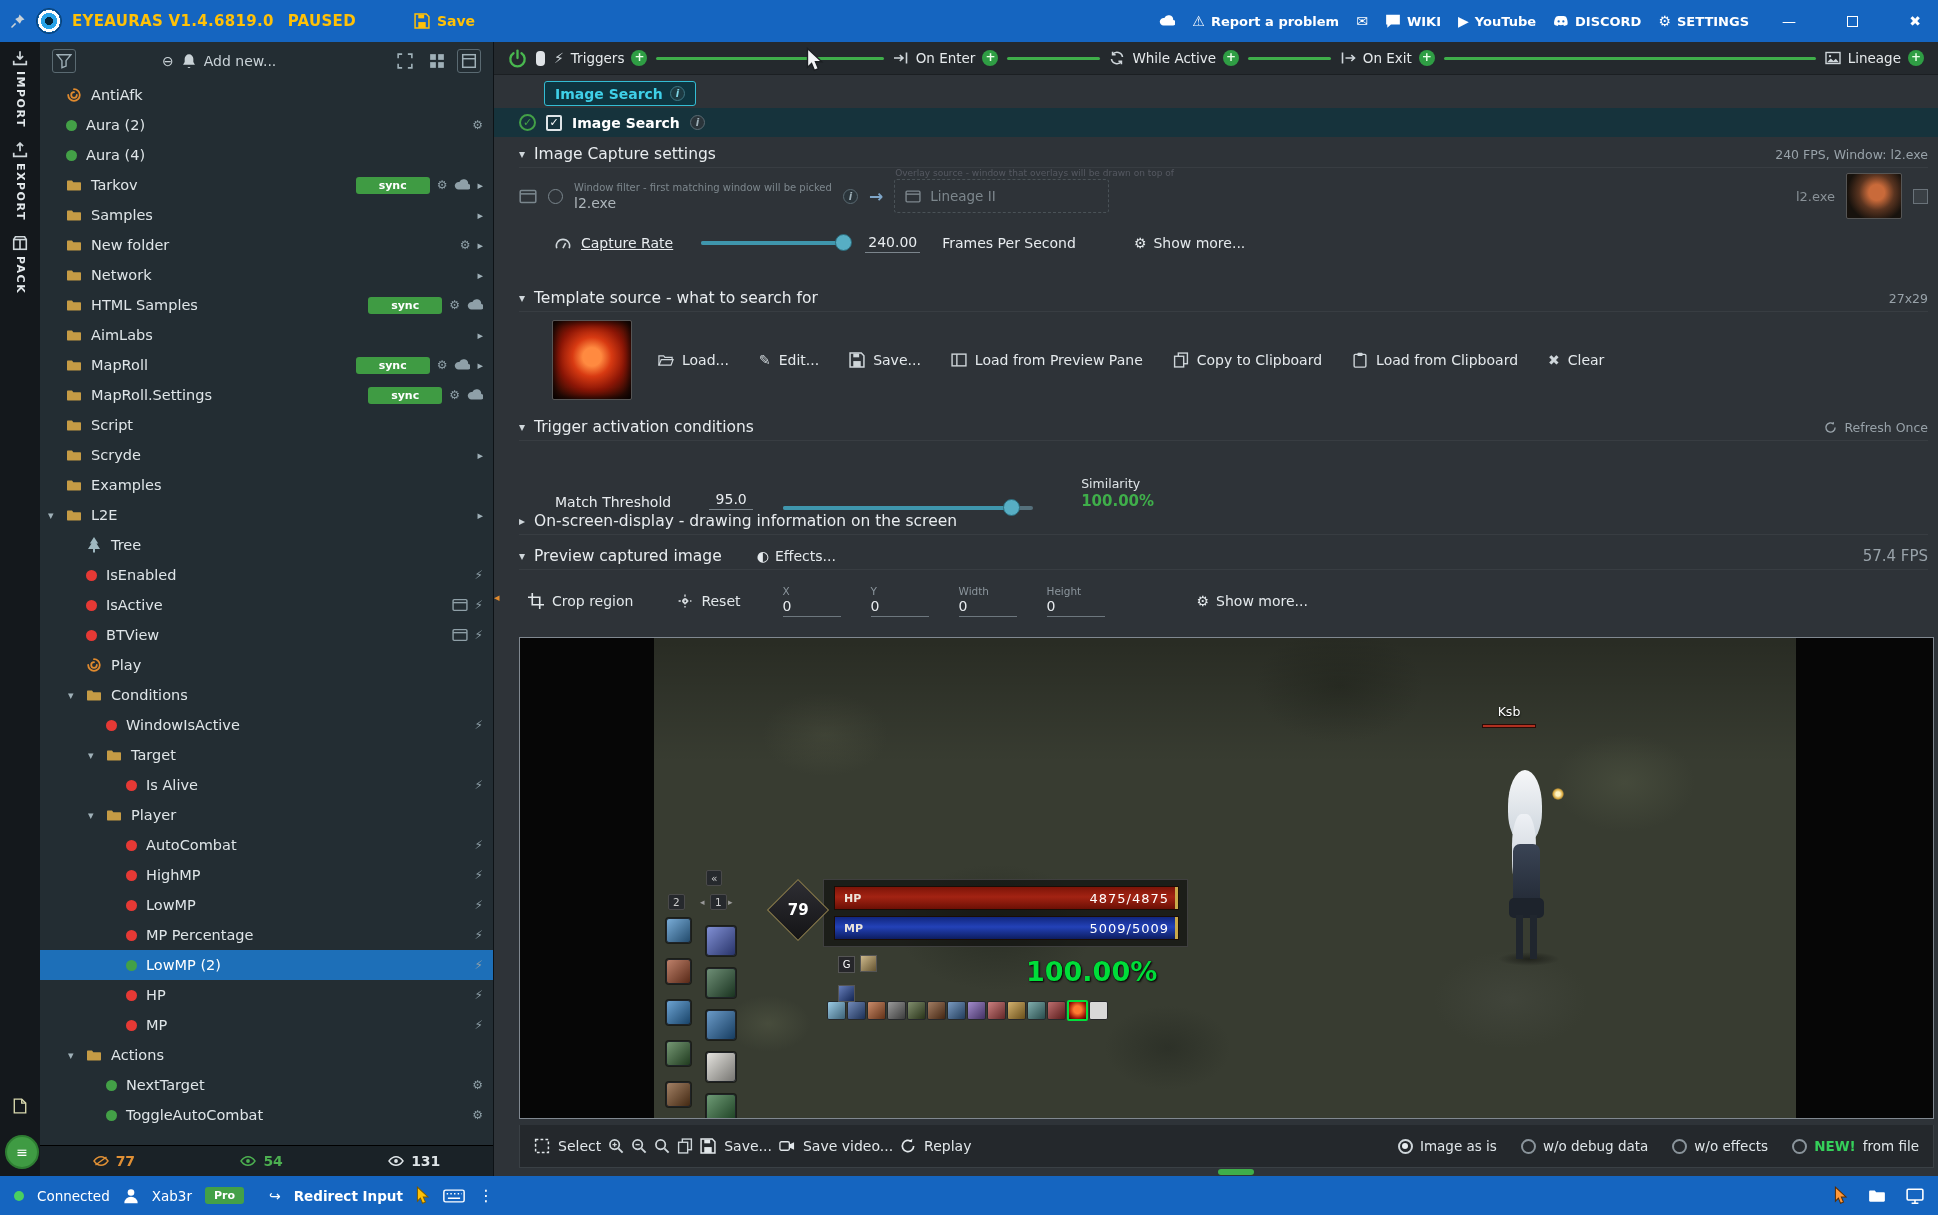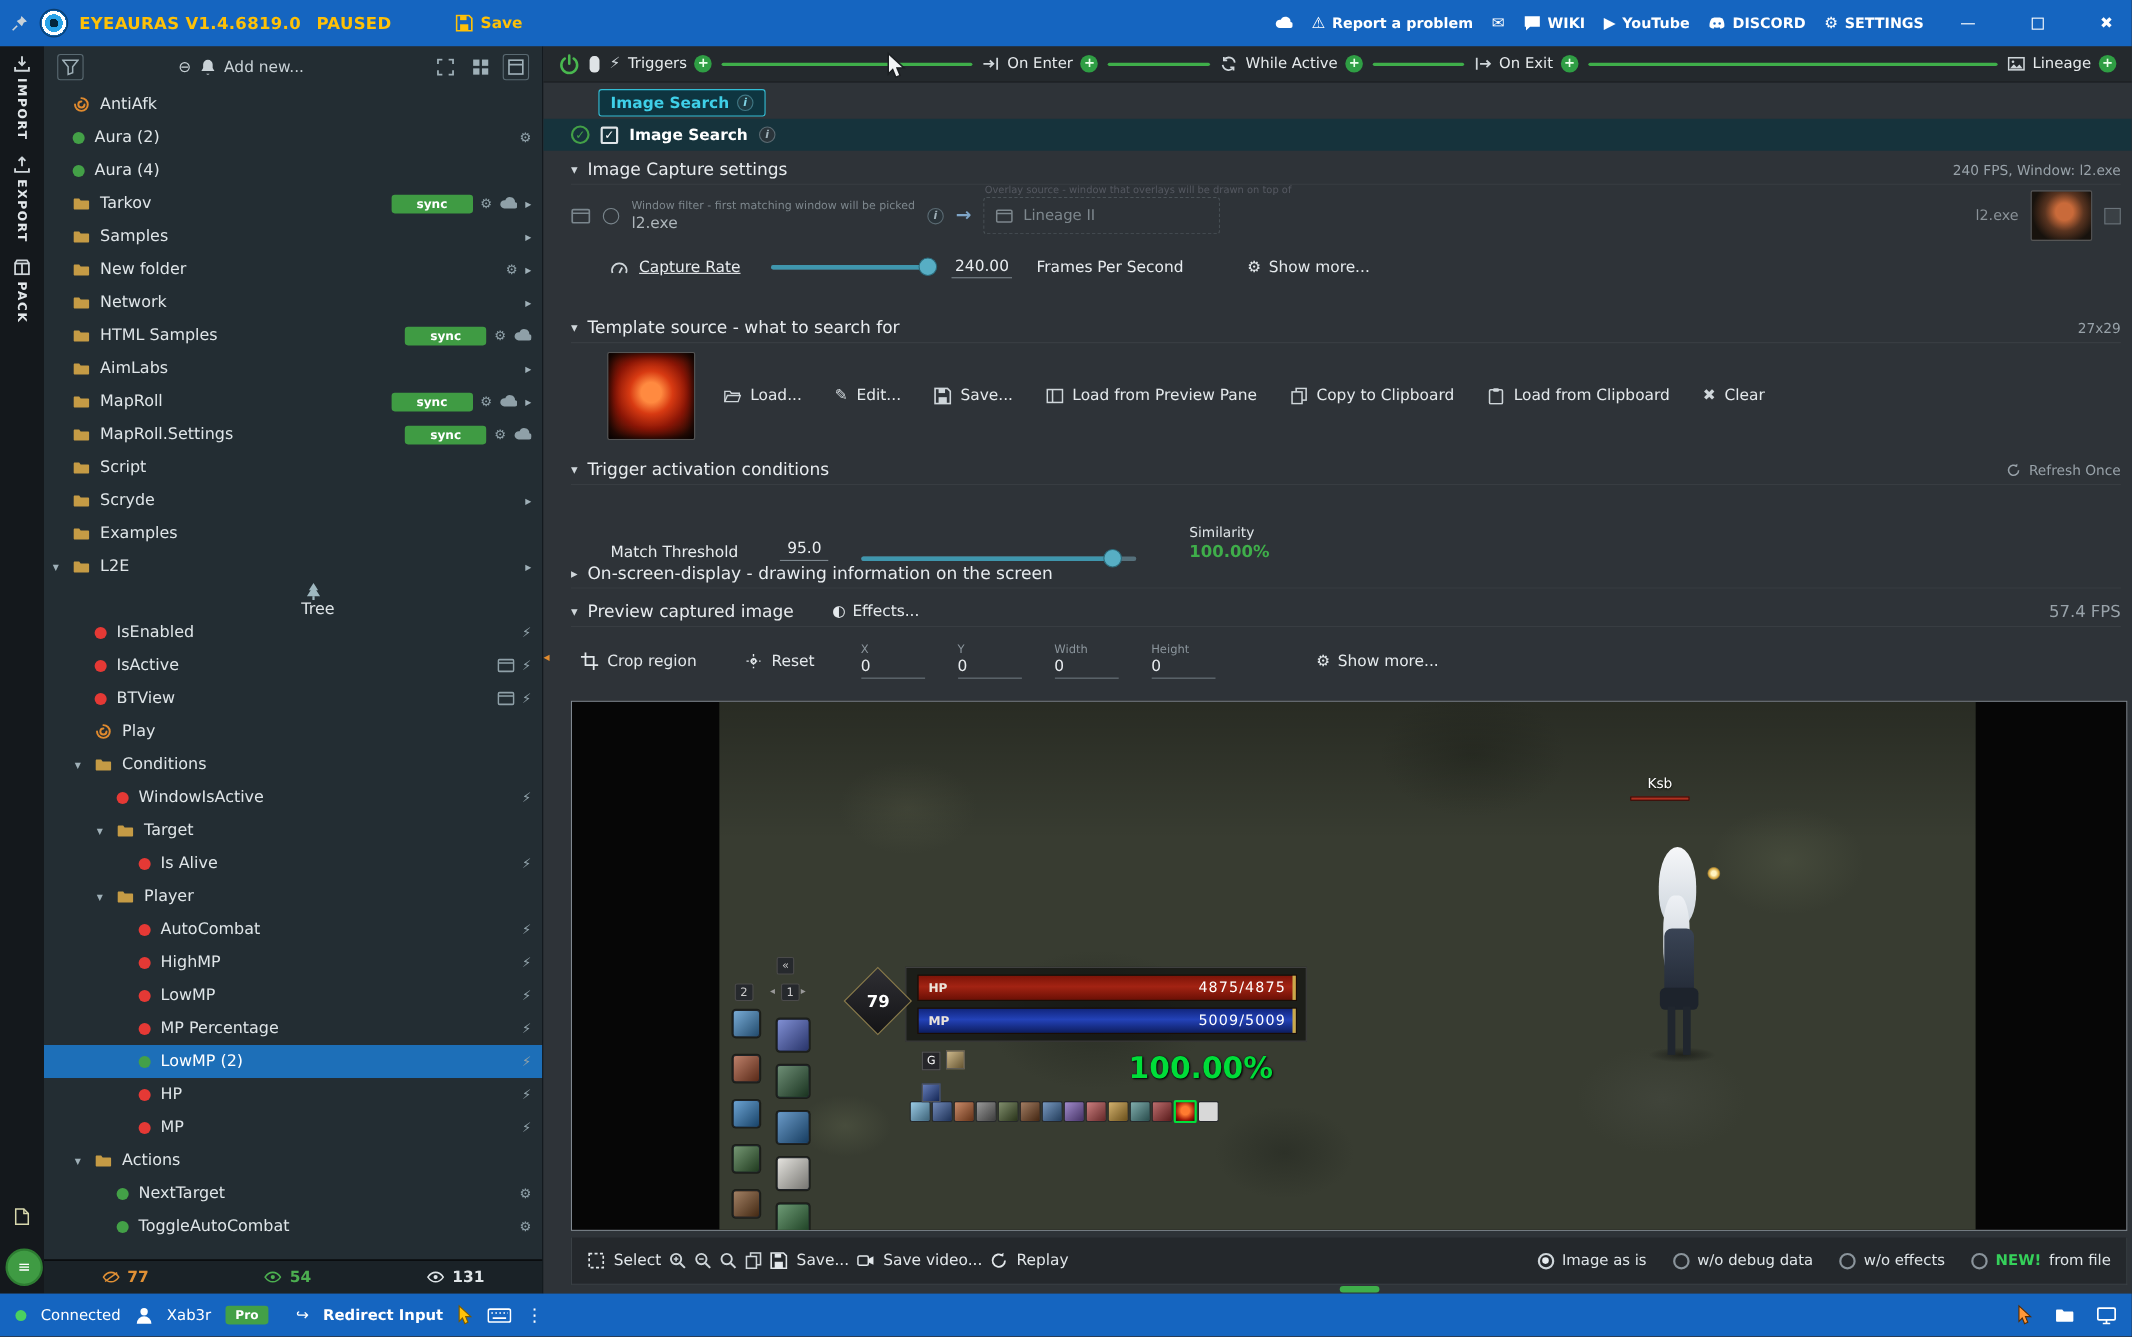--- a/index.html
+++ b/index.html
@@ -519,21 +519,21 @@
         <span class="ic ">
           <svg viewBox="0 0 16 13">
             <path d="M1 3c0-.6.4-1 1-1h4l1.3 1.7H14c.6 0 1 .4 1 1V11c0 .6-.4 1-1 1H2c-.6 0-1-.4-1-1z" fill="#c59b45"></path>
           </svg>
         </span>
         <span class="tlabel">L2E</span>
         <span class="tright">
           <span class="glyph endchev">▸</span>
         </span>
       </div>
-      <div class="trow" style="padding-left: 46px; flex-direction: column;">
+      <div class="trow" style="padding-left: 46px;">
         <span class="ic ">
           <svg viewBox="0 0 14 16">
             <path d="M7 0l4.2 6.5H9.5L13 12H1l3.5-5.5H2.8z" fill="#9fb8c0"></path>
             <rect x="6" y="12" width="2" height="3.5" fill="#9fb8c0"></rect>
           </svg>
         </span>
         <span class="tlabel">Tree</span>
         <span class="tright"></span>
       </div>
       <div class="trow" style="padding-left: 46px;">

